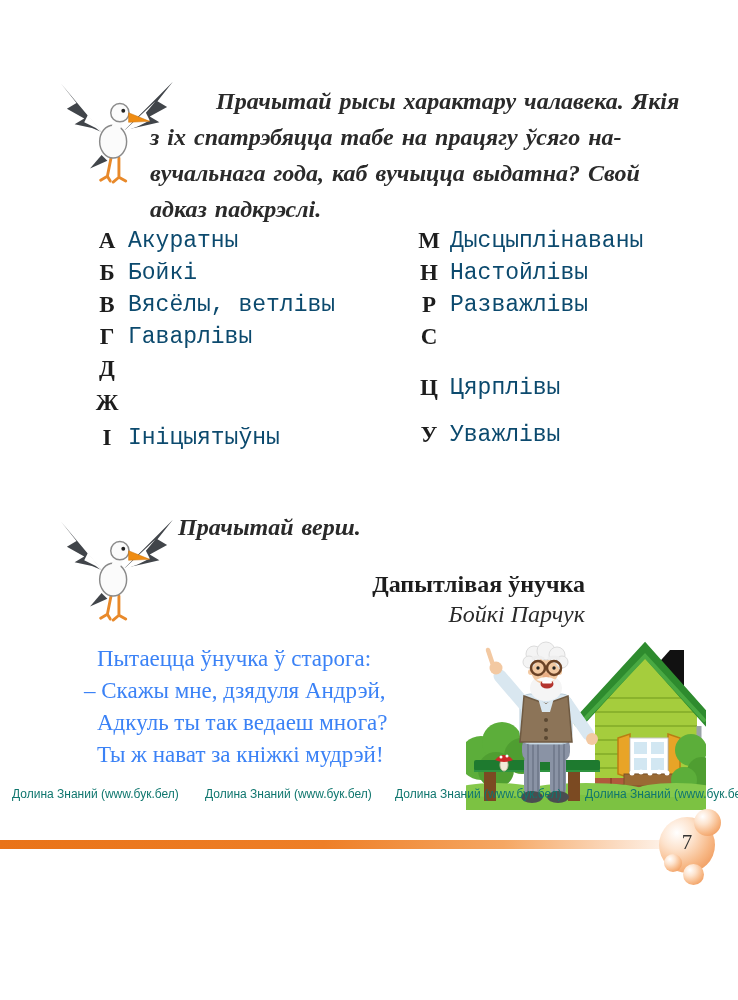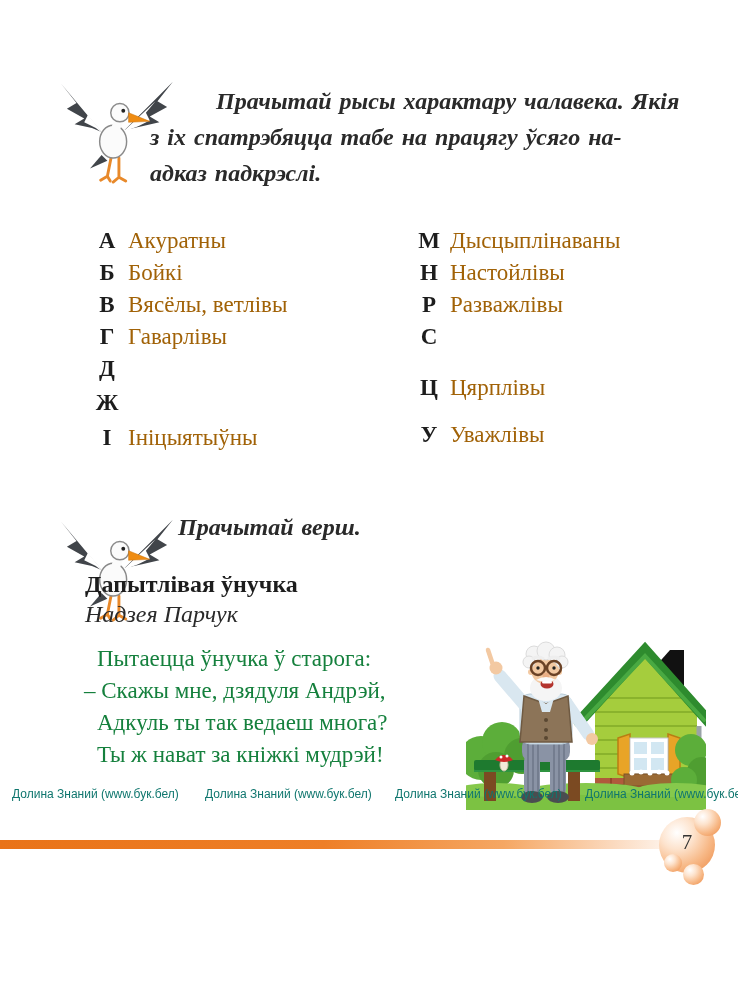--- a/index.html
+++ b/index.html
@@ -16,33 +16,33 @@
   }
   .instr .line1{text-indent:66px;}
 
   
   .traits-col{display:flex;flex-direction:column;}
   .trait-row{display:flex;align-items:center;margin-bottom:2px;}
   .trait-letter{
     width:42px;flex:0 0 42px;text-align:center;font-weight:bold;
     font-size:23px;line-height:30px;color:#1d1d1d;
   }
-  .trait-text{font-size:23px;line-height:30px;color:#a16207;}
+  .trait-text{font-size:23px;line-height:30px;color:#0c4a6e;font-family:Liberation Mono, monospace;}
   .traits-left .trait-text{width:250px;}
   .traits-right .trait-text{width:270px;}
   .row-dysc{margin-bottom:4px;}
   .row-i{margin-top:3px;}
   .row-c{margin-top:19px;}
   .row-u{margin-top:15px;}
 
   
-  .poem-head{width:500px;text-align:left;}
+  .poem-head{width:500px;text-align:right;}
   .poem-title{font-weight:bold;font-size:24px;color:#1d1d1d;}
   .poem-author{font-style:italic;font-size:24px;color:#2a2a2a;}
-  .poem-line{font-size:23px;line-height:32px;color:#15803d;white-space:nowrap;}
+  .poem-line{font-size:23px;line-height:32px;color:#3b82f6;white-space:nowrap;}
   .poem-line.dash{margin-left:-13px;}
 
   
   .wm{
     position:absolute;top:787px;font-family:"Liberation Sans",sans-serif;
     font-size:12px;color:#0f766e;z-index:6;white-space:nowrap;
   }
 
   
   .band{
@@ -83,20 +83,21 @@
         <polygon points="72,36 94,45 72,46" fill="#ef8c12" stroke="#c96f06" stroke-width="0.5"></polygon>
         <circle cx="66.5" cy="34" r="2" fill="#222222"></circle>
       </g>
     </defs>
     <use href="#stork"></use>
   </svg>
 
   <div class="abs instr" style="left:110px;top:83px;margin-left:40px;">
     <div class="line1">Прачытай рысы характару чалавека. Якія</div>
     <div>з іх спатрэбяцца табе на працягу ўсяго на-</div>
+    <div>вучальнага года, каб вучыцца выдатна? Свой</div>
     <div>адказ падкрэслі.</div>
   </div>
 
   <div class="abs traits-col traits-left" style="left:86px;top:226px;">
     <div class="trait-row">
       <div class="trait-letter">А</div>
       <div class="trait-text">Акуратны</div>
     </div>
     <div class="trait-row">
       <div class="trait-letter">Б</div>
@@ -149,21 +150,21 @@
   </div>
 
   <svg class="abs" style="left:58px;top:516px;" width="118" height="106" viewBox="0 0 120 110" aria-hidden="true">
     <use href="#stork"></use>
   </svg>
 
   <div class="abs instr" style="left:158px;top:509px;margin-left:20px;">Прачытай верш.</div>
 
   <div class="abs poem-head" style="left:85px;top:571px;">
     <div class="poem-title">Дапытлівая ўнучка</div>
-    <div class="poem-author" style="margin-top:3px;">Надзея Парчук</div>
+    <div class="poem-author" style="margin-top:3px;">Бойкі Парчук</div>
   </div>
 
   <div class="abs" style="left:97px;top:643px;">
     <div class="poem-line">Пытаецца ўнучка ў старога:</div>
     <div class="poem-line dash">– Скажы мне, дзядуля Андрэй,</div>
     <div class="poem-line">Адкуль ты так ведаеш многа?</div>
     <div class="poem-line">Ты ж нават за кніжкі мудрэй!</div>
   </div>
 
   <svg class="abs" style="left:466px;top:638px;z-index:2;" width="240" height="175" viewBox="0 0 240 175" aria-hidden="true">

